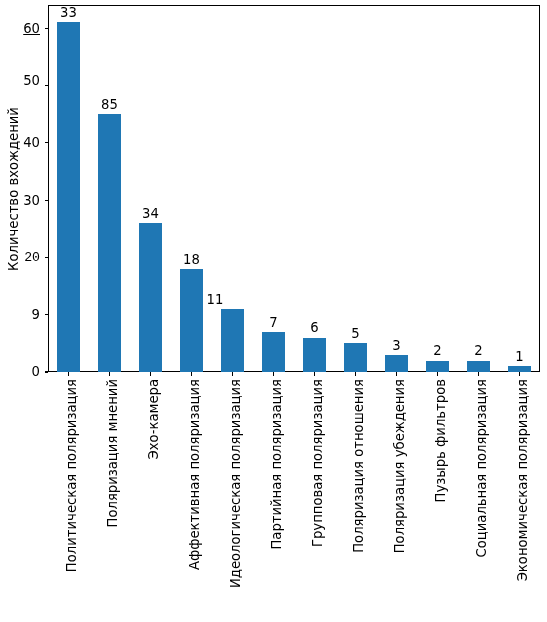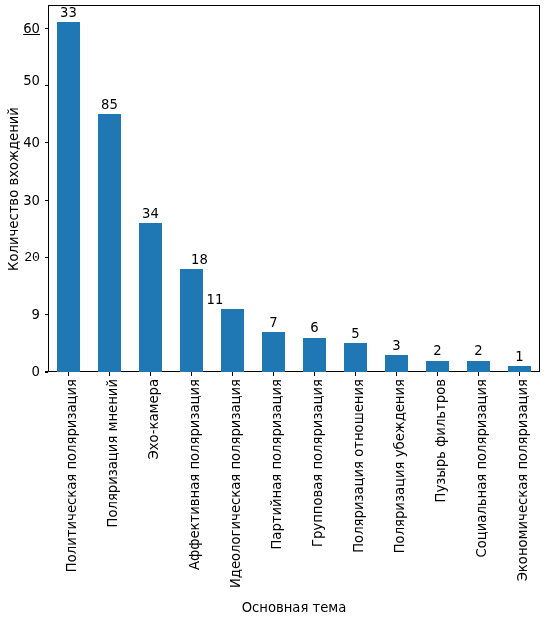--- a/index.html
+++ b/index.html
@@ -126,21 +126,21 @@
   <div id="axes"></div>
 
   <div id="bars">
       <div class="bar" style="left: 8.61px; width: 23.78px; height: 349.524px; background: rgb(31, 119, 180);"></div>
       <div class="bar-value" style="left: 20.5px; bottom: 352.524px;">33</div>
       <div class="bar" style="left: 49.61px; width: 23.78px; height: 257.845px; background: rgb(31, 119, 180);"></div>
       <div class="bar-value" style="left: 61.5px; bottom: 260.845px;">85</div>
       <div class="bar" style="left: 90.61px; width: 23.78px; height: 148.977px; background: rgb(31, 119, 180);"></div>
       <div class="bar-value" style="left: 102.5px; bottom: 151.977px;">34</div>
       <div class="bar" style="left: 131.61px; width: 23.78px; height: 103.138px; background: rgb(31, 119, 180);"></div>
-      <div class="bar-value" style="left: 143.5px; bottom: 106.138px; margin-left: 8px;">18</div>
+      <div class="bar-value" style="left: 143.5px; bottom: 106.138px;">18</div>
       <div class="bar" style="left: 172.61px; width: 23.78px; height: 63.0289px; background: rgb(31, 119, 180);"></div>
       <div class="bar-value" style="left: 167px; bottom: 66.0289px;">11</div>
       <div class="bar" style="left: 213.61px; width: 23.78px; height: 40.1093px; background: rgb(31, 119, 180);"></div>
       <div class="bar-value" style="left: 225.5px; bottom: 43.1093px;">7</div>
       <div class="bar" style="left: 254.61px; width: 23.78px; height: 34.3794px; background: rgb(31, 119, 180);"></div>
       <div class="bar-value" style="left: 266.5px; bottom: 37.3794px;">6</div>
       <div class="bar" style="left: 295.61px; width: 23.78px; height: 28.6495px; background: rgb(31, 119, 180);"></div>
       <div class="bar-value" style="left: 307.5px; bottom: 31.6495px;">5</div>
       <div class="bar" style="left: 336.61px; width: 23.78px; height: 17.1897px; background: rgb(31, 119, 180);"></div>
       <div class="bar-value" style="left: 348.5px; bottom: 20.1897px;">3</div>
@@ -189,15 +189,14 @@
       <div class="xtick-label" style="left: 396.5px;"><span>Поляризация убеждения</span></div>
       <div class="xtick-mark" style="left: 436.95px;"></div>
       <div class="xtick-label" style="left: 437.5px;"><span>Пузырь фильтров</span></div>
       <div class="xtick-mark" style="left: 477.95px;"></div>
       <div class="xtick-label" style="left: 478.5px;"><span>Социальная поляризация</span></div>
       <div class="xtick-mark" style="left: 518.95px;"></div>
       <div class="xtick-label" style="left: 519.5px;"><span>Экономическая поляризация</span></div>
     </div>
 
   <div id="ylabel">Количество вхождений</div>
-  <div id="xlabel">Основная тема</div>
 
 </div>
 
 </body></html>

